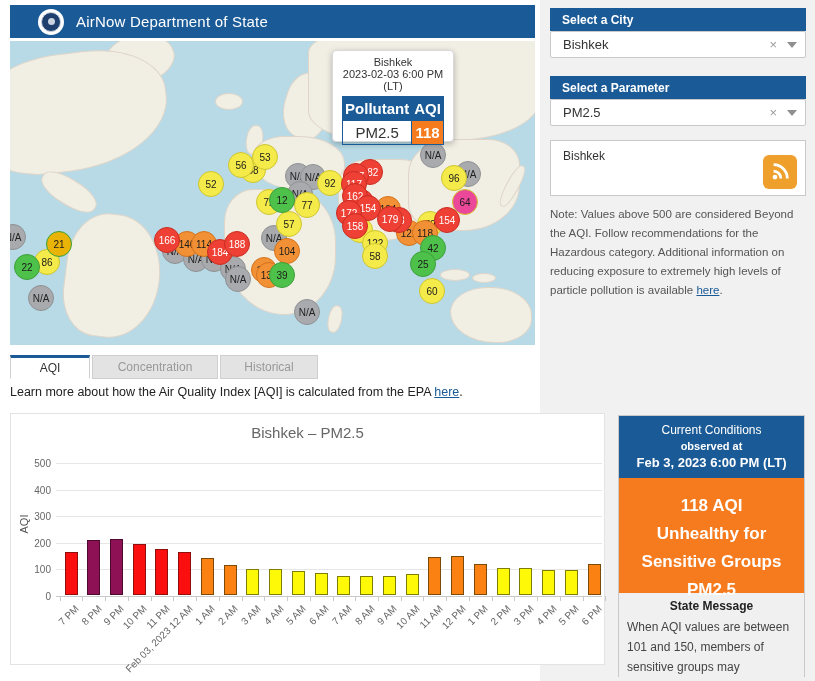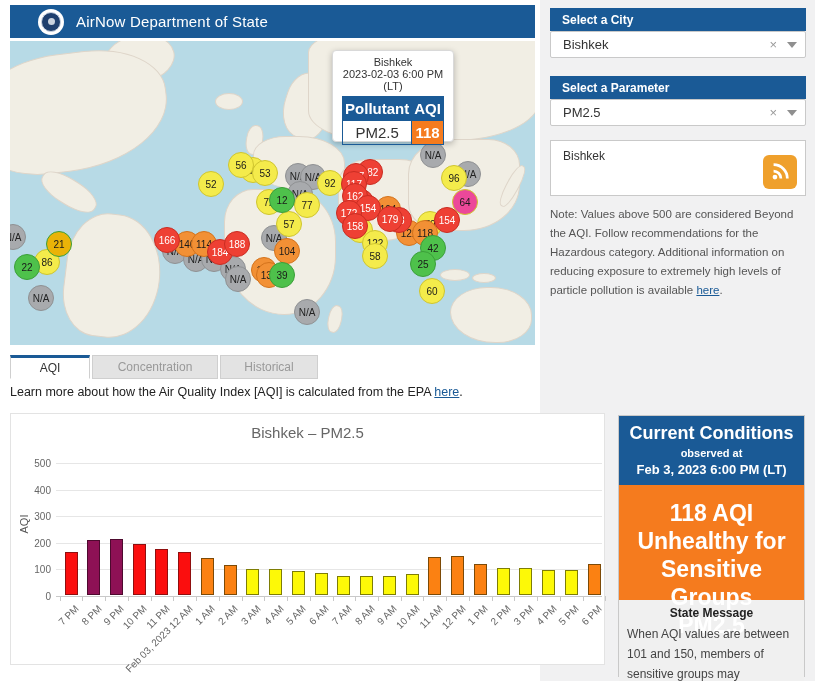--- a/index.html
+++ b/index.html
@@ -55,24 +55,24 @@
   .gl.base { background:#c9c9c9; }
   .ylab { position:absolute; width:34px; text-align:right; font-size:10px; color:#666; }
   .yaxis-title { position:absolute; left:4px; top:104px; font-size:11px; color:#555; transform:rotate(-90deg); }
   .bar { position:absolute; bottom:1px; width:13px; border:1px solid; }
   .xtick { position:absolute; width:1px; height:5px; background:#c9c9c9; }
   .xlab { position:absolute; width:110px; text-align:right; font-size:10px; color:#666; white-space:nowrap; transform:rotate(-45deg); transform-origin:100% 0%; }
 
   
   .cond { left:618px; top:415px; width:187px; height:262px; border:1px solid #c9c9c9; background:#fff; }
   .cond-head { background:#1a5a96; color:#fff; text-align:center; padding:7px 4px 8px 4px; }
-  .cond-head .t1 { font-size:18px; font-weight:bold; }
+  .cond-head .t1 { font-size:12px; font-weight:normal; }
   .cond-head .t2 { font-size:11px; font-weight:bold; margin-top:3px; }
   .cond-head .t3 { font-size:13px; font-weight:bold; margin-top:3px; }
-  .cond-aqi { background:#f57b1e; color:#fff; text-align:center; font-size:23px; font-weight:bold; line-height:28px; padding:14px 6px; height:115px; }
+  .cond-aqi { background:#f57b1e; color:#fff; text-align:center; font-size:17px; font-weight:bold; line-height:28px; padding:14px 6px; height:115px; }
   .cond-health { background:#f0f0f0; padding:6px 8px; }
   .cond-health .ht { text-align:center; font-size:12px; font-weight:bold; color:#222; margin-bottom:4px; }
   .cond-health .hb { font-size:12px; color:#444; line-height:20px; }
 </style>
 </head>
 <body>
 
 <div class="canvas">
 
   <div class="abs right-bg"></div>
@@ -112,21 +112,21 @@
         <div class="mk" style="left: 458px; top: 133px; background: rgb(168, 170, 173); border-color: rgb(143, 145, 147); color: rgb(34, 34, 34);">N/A</div>
         <div class="mk" style="left: 264px; top: 197px; background: rgb(168, 170, 173); border-color: rgb(143, 145, 147); color: rgb(34, 34, 34);">N/A</div>
         <div class="mk" style="left: 165px; top: 210px; background: rgb(168, 170, 173); border-color: rgb(143, 145, 147); color: rgb(34, 34, 34);">N/A</div>
         <div class="mk" style="left: 186px; top: 218px; background: rgb(168, 170, 173); border-color: rgb(143, 145, 147); color: rgb(34, 34, 34);">N/A</div>
         <div class="mk" style="left: 204px; top: 218px; background: rgb(168, 170, 173); border-color: rgb(143, 145, 147); color: rgb(34, 34, 34);">N/A</div>
         <div class="mk" style="left: 223px; top: 228px; background: rgb(168, 170, 173); border-color: rgb(143, 145, 147); color: rgb(34, 34, 34);">N/A</div>
         <div class="mk" style="left: 228px; top: 238px; background: rgb(168, 170, 173); border-color: rgb(143, 145, 147); color: rgb(34, 34, 34);">N/A</div>
         <div class="mk" style="left: 297px; top: 271px; background: rgb(168, 170, 173); border-color: rgb(143, 145, 147); color: rgb(34, 34, 34);">N/A</div>
         <div class="mk" style="left: 243px; top: 129px; background: rgb(244, 235, 75); border-color: rgb(207, 197, 47); color: rgb(26, 26, 26);">68</div>
         <div class="mk" style="left: 231px; top: 124px; background: rgb(244, 235, 75); border-color: rgb(207, 197, 47); color: rgb(26, 26, 26);">56</div>
-        <div class="mk" style="left: 255px; top: 116px; background: rgb(244, 235, 75); border-color: rgb(207, 197, 47); color: rgb(26, 26, 26); margin-top: 16px;">53</div>
+        <div class="mk" style="left: 255px; top: 116px; background: rgb(244, 235, 75); border-color: rgb(207, 197, 47); color: rgb(26, 26, 26);">53</div>
         <div class="mk" style="left: 201px; top: 143px; background: rgb(244, 235, 75); border-color: rgb(207, 197, 47); color: rgb(26, 26, 26);">52</div>
         <div class="mk" style="left: 320px; top: 142px; background: rgb(244, 235, 75); border-color: rgb(207, 197, 47); color: rgb(26, 26, 26);">92</div>
         <div class="mk" style="left: 259px; top: 161px; background: rgb(244, 235, 75); border-color: rgb(207, 197, 47); color: rgb(26, 26, 26);">72</div>
         <div class="mk" style="left: 297px; top: 164px; background: rgb(244, 235, 75); border-color: rgb(207, 197, 47); color: rgb(26, 26, 26);">77</div>
         <div class="mk" style="left: 279px; top: 183px; background: rgb(244, 235, 75); border-color: rgb(207, 197, 47); color: rgb(26, 26, 26);">57</div>
         <div class="mk" style="left: 350px; top: 189px; background: rgb(244, 235, 75); border-color: rgb(207, 197, 47); color: rgb(26, 26, 26);">91</div>
         <div class="mk" style="left: 365px; top: 202px; background: rgb(244, 235, 75); border-color: rgb(207, 197, 47); color: rgb(26, 26, 26);">122</div>
         <div class="mk" style="left: 365px; top: 215px; background: rgb(244, 235, 75); border-color: rgb(207, 197, 47); color: rgb(26, 26, 26);">58</div>
         <div class="mk" style="left: 420px; top: 183px; background: rgb(244, 235, 75); border-color: rgb(207, 197, 47); color: rgb(26, 26, 26);">79</div>
         <div class="mk" style="left: 444px; top: 137px; background: rgb(244, 235, 75); border-color: rgb(207, 197, 47); color: rgb(26, 26, 26);">96</div>

